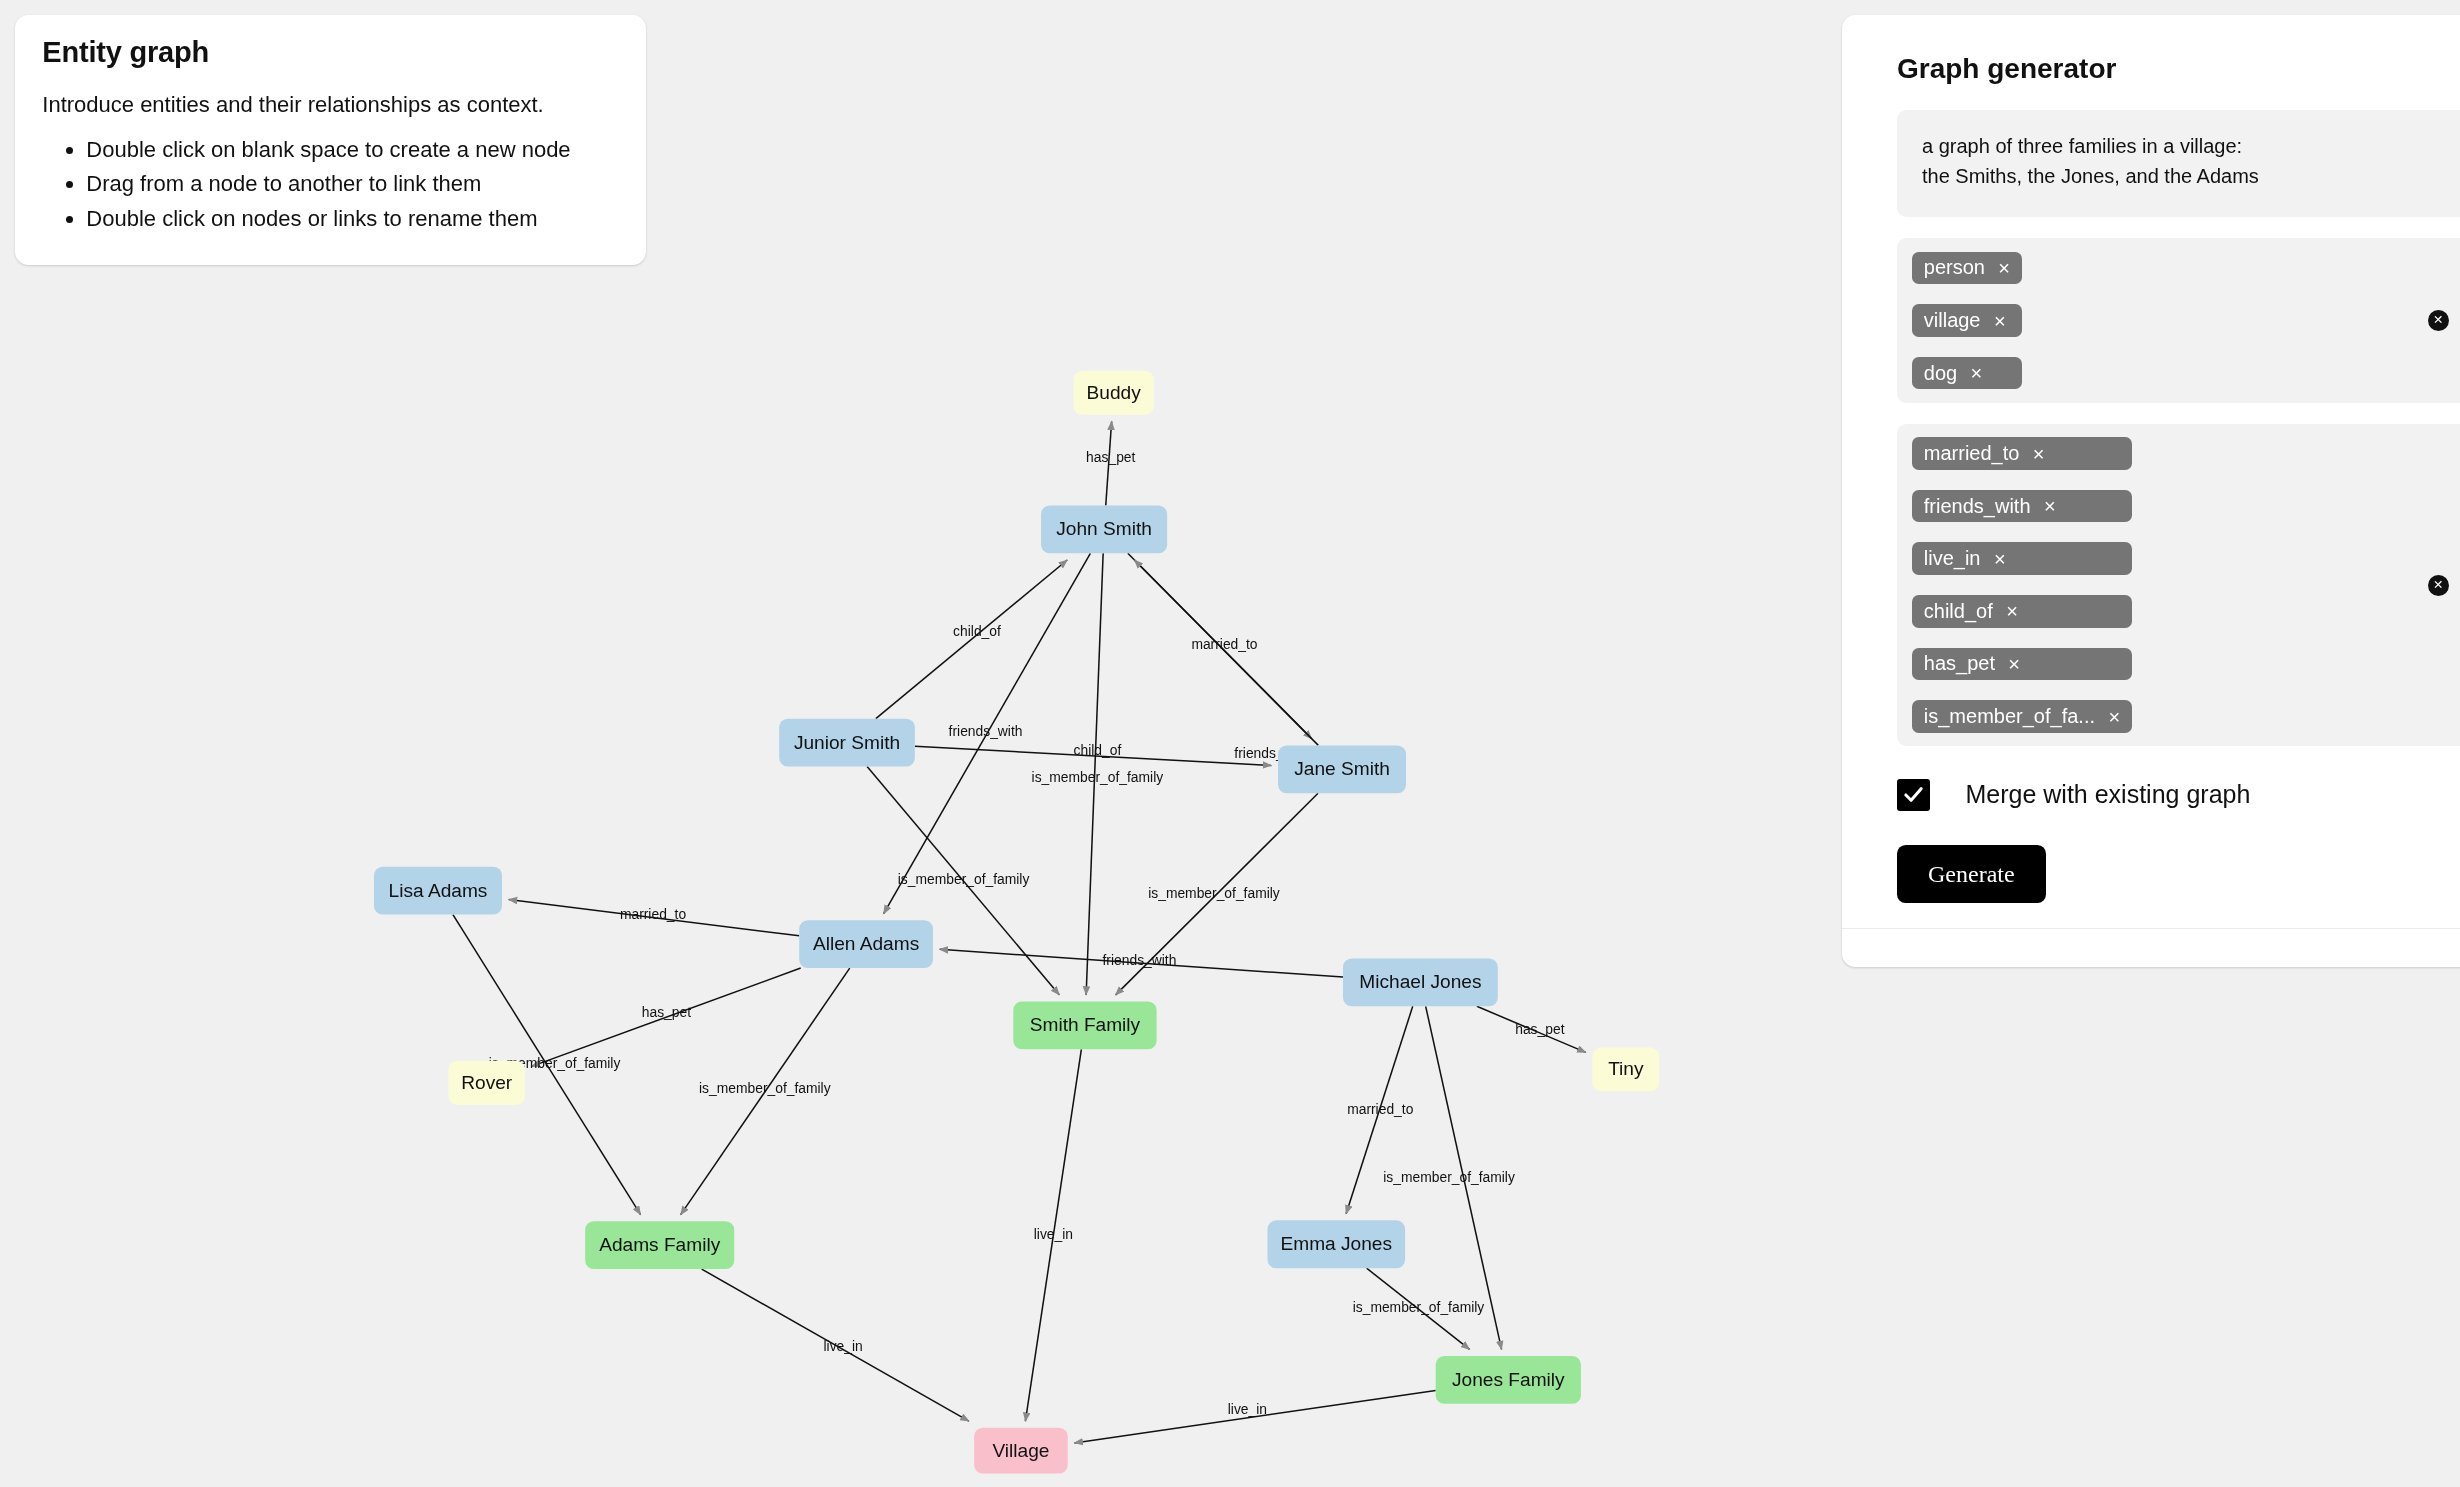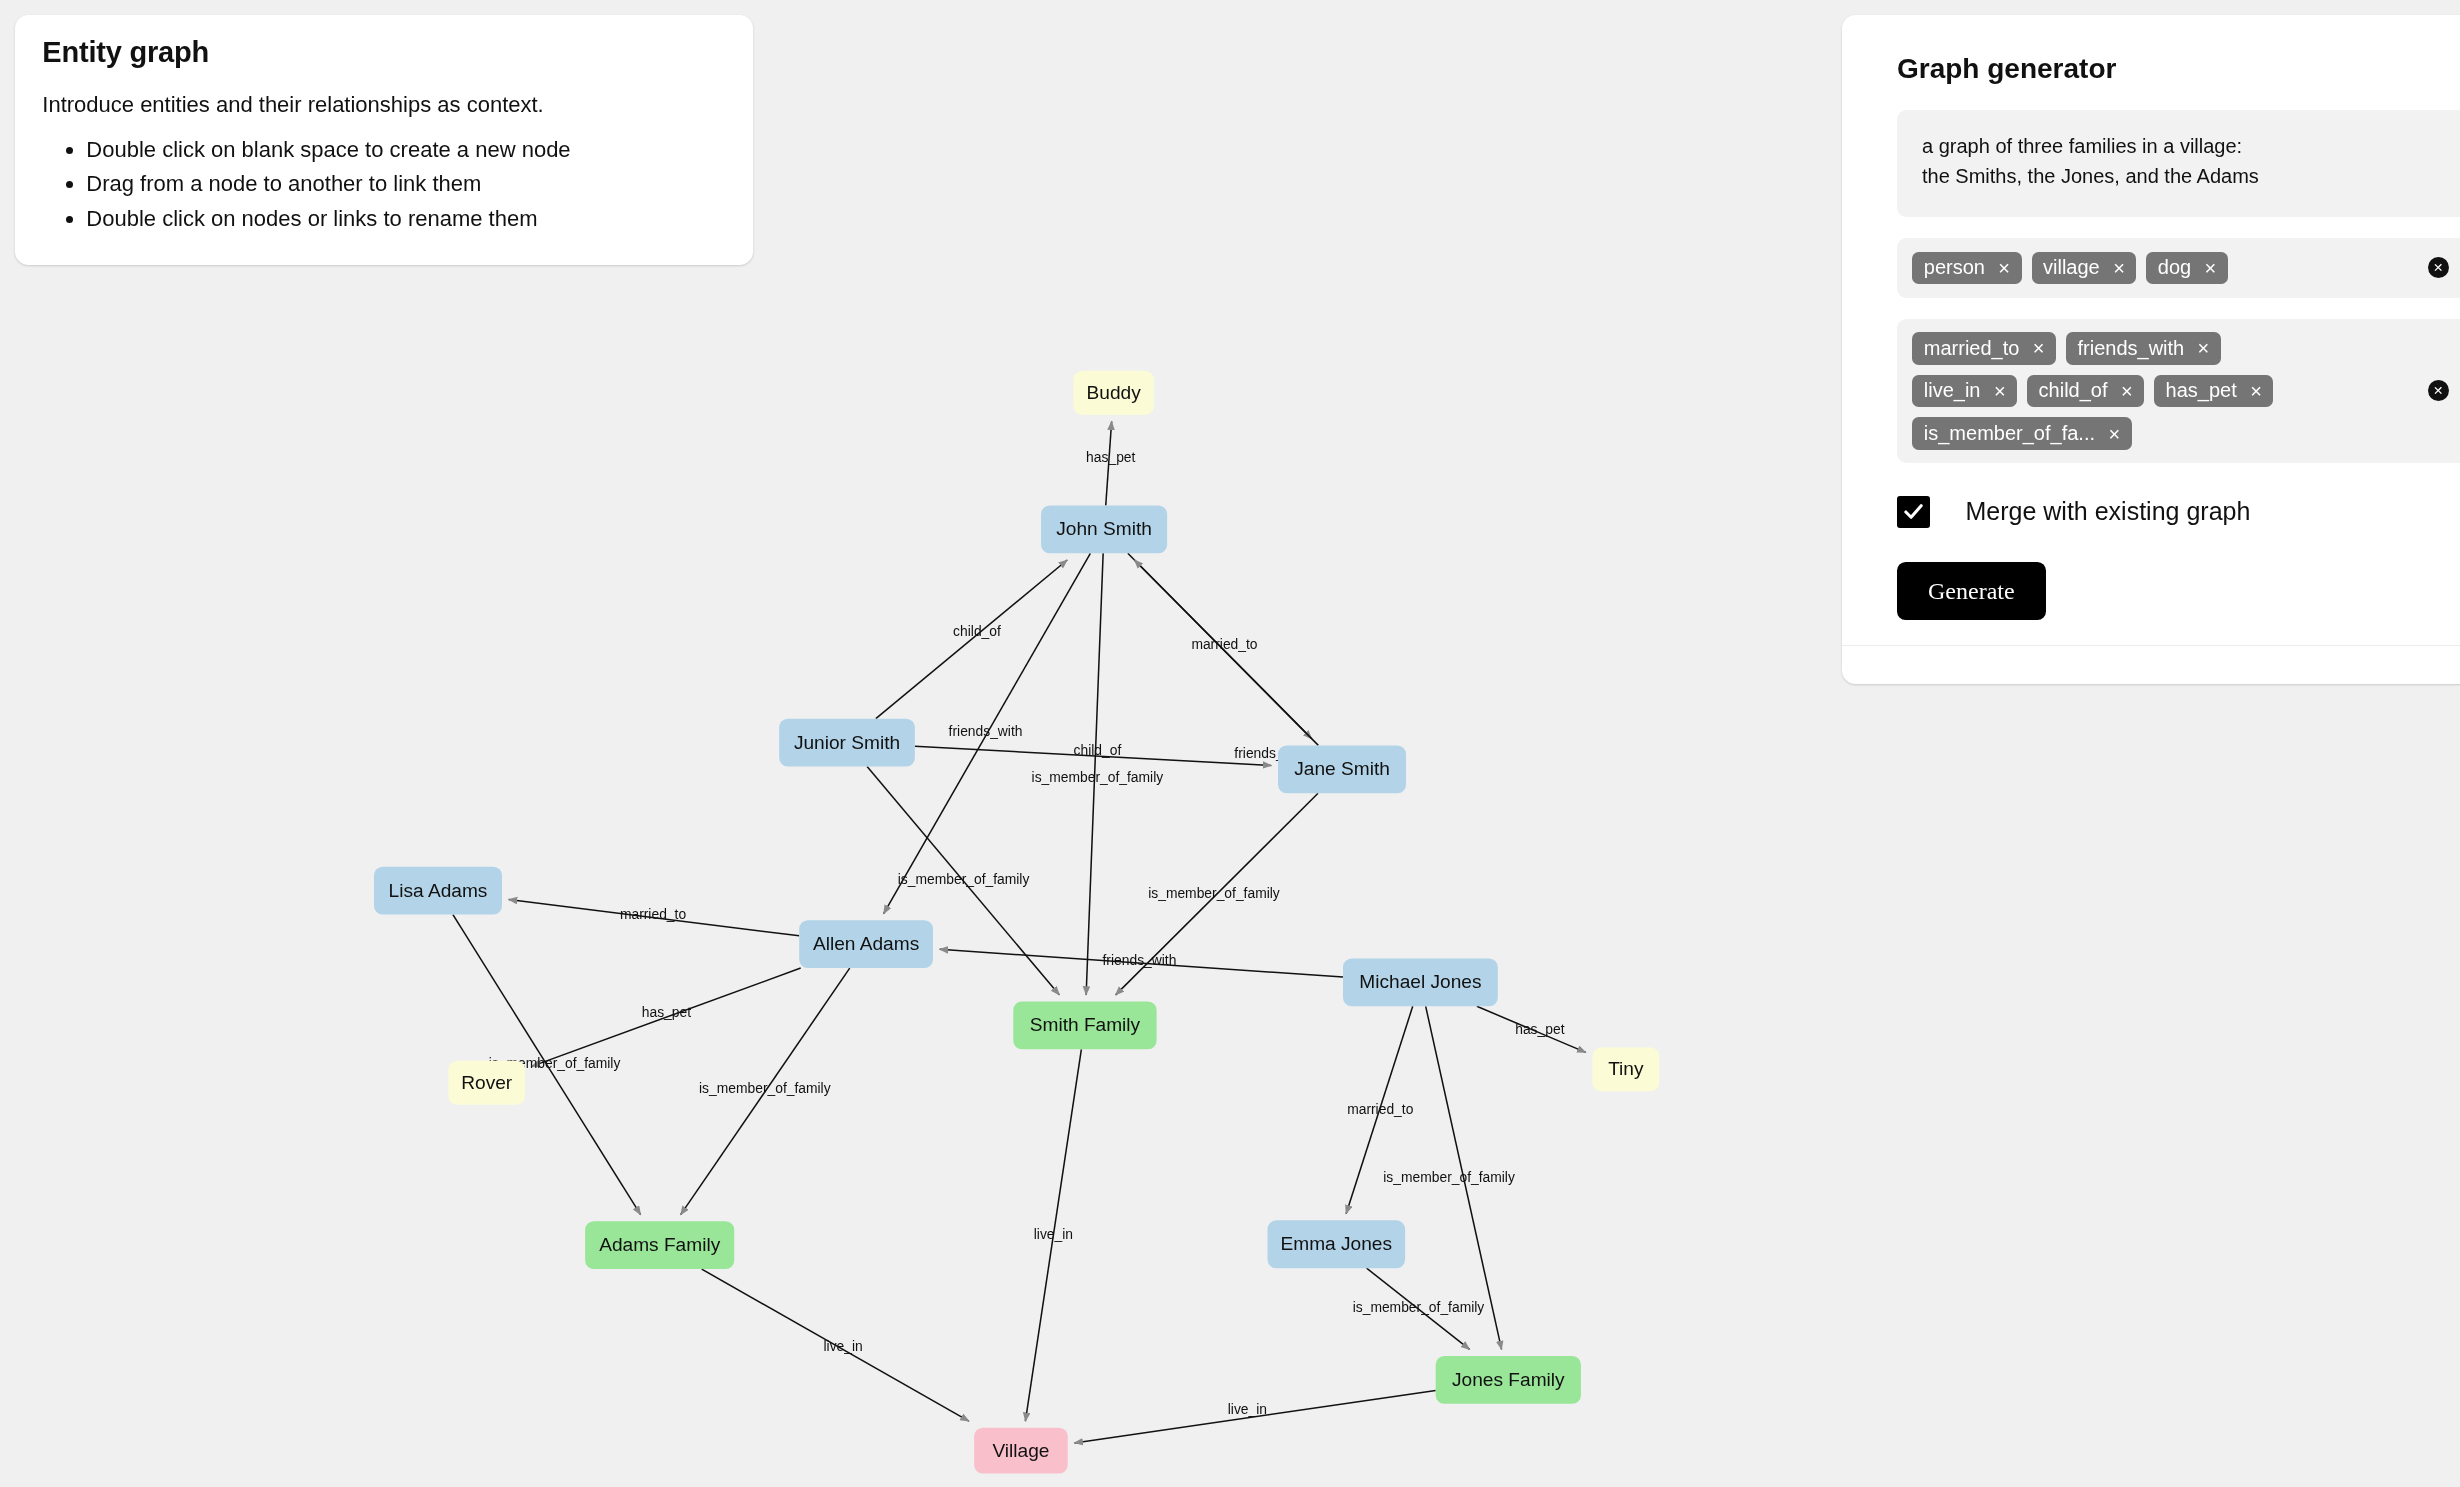--- a/index.html
+++ b/index.html
@@ -6,21 +6,21 @@
   body{
     width:2460px;height:1487px;
     background:#f0f0f0;
     font-family:"Liberation Sans", sans-serif;
     overflow:hidden;
     position:relative;
   }
 
   
   #info-card{
-    position:absolute;left:15.3px;top:15.3px;width:738px;
+    position:absolute;left:15.3px;top:15.3px;width:631px;
     background:#ffffff;border-radius:13.4px;
     box-shadow:0 1px 2.9px rgba(0,0,0,.10),0 1px 1.9px rgba(0,0,0,.06);
     padding:21px 27px 29px 27px;
     box-sizing:border-box;
   }
   #info-card h1{
     margin:0 0 21px 0;font-size:29px;font-weight:bold;color:#111;
     letter-spacing:-0.2px;
   }
   #info-card .lead{
@@ -69,21 +69,21 @@
     margin-bottom:21px;
     white-space:pre-line;
   }
 
   .chipbank{
     background:#f2f2f2;border-radius:9.6px;
     padding:13.4px 15.3px;margin-bottom:21px;
     display:flex;align-items:center;justify-content:space-between;
     box-sizing:border-box;
   }
-  .chips{display:flex;flex-wrap:wrap;gap:10px;max-width:382px;}
+  .chips{display:flex;flex-wrap:wrap;gap:20px;max-width:382px;flex-direction:column;}
   .chip{
     background:#757575;color:#fff;border-radius:6.7px;
     padding:4.8px 11.5px;font-size:20px;
     display:inline-flex;align-items:center;gap:13.4px;white-space:nowrap;
   }
   .chip .x{font-size:20px;line-height:1;}
   .bank-actions{display:flex;align-items:center;gap:13.4px;padding-right:5.7px;}
   .clear-circle{
     width:21px;height:21px;border-radius:50%;background:#111;
     display:inline-flex;align-items:center;justify-content:center;

